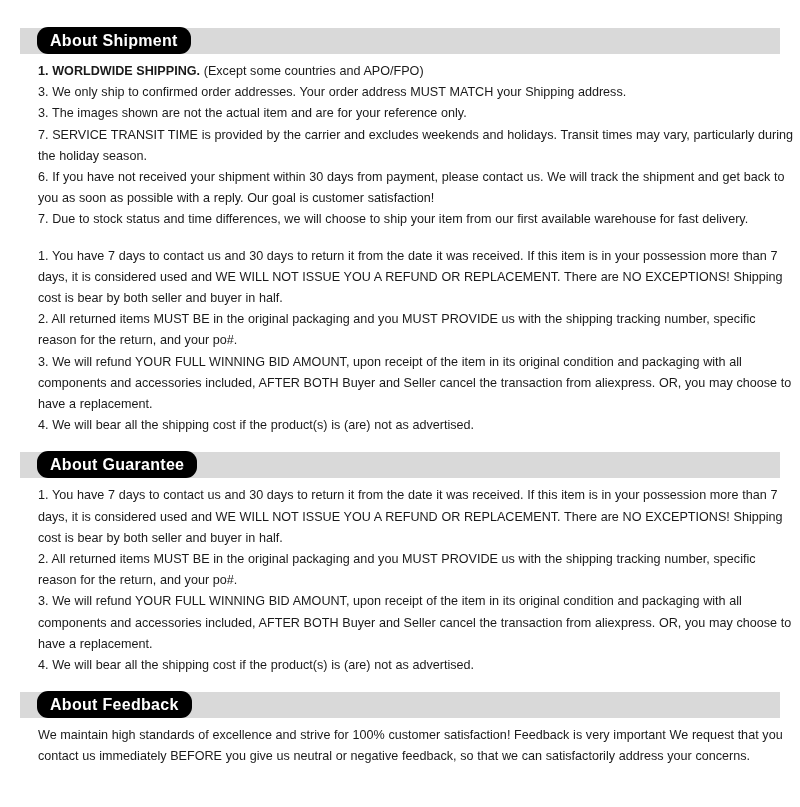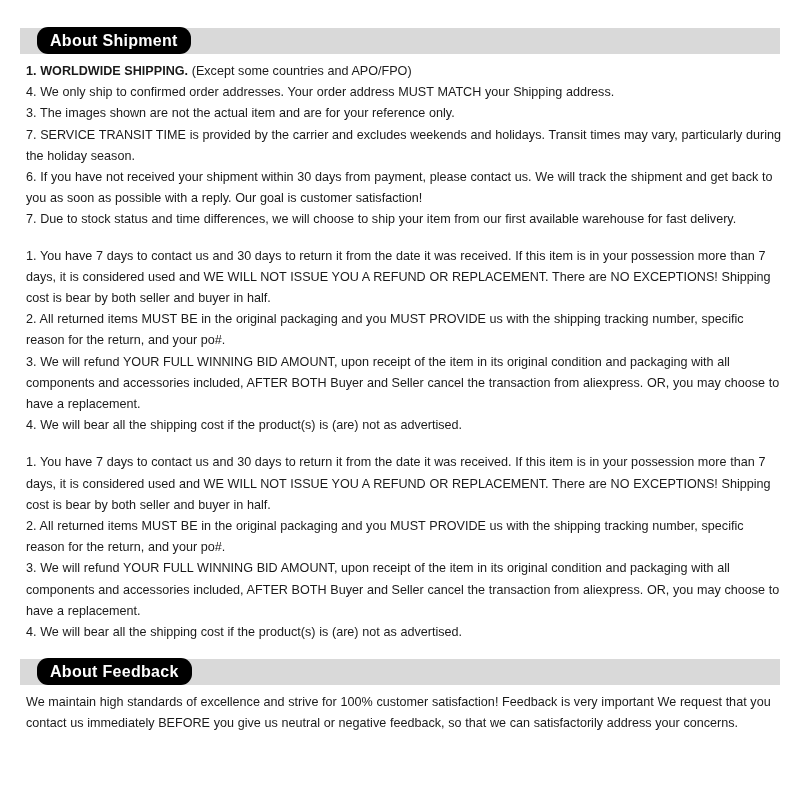--- a/index.html
+++ b/index.html
@@ -44,21 +44,21 @@
     font-size: 16px;
     font-weight: bold;
     line-height: 27px;
     padding: 0 13px 0 13px;
     white-space: nowrap;
     letter-spacing: 0.3px;
   }
 
   
   .body-block {
-    margin-left: 26px;
+    margin-left: 38px;
     width: 756px;
   }
 
   .para {
     font-size: 12.6px;
     line-height: 21.2px;
     color: #1a1a1a;
     text-align: left;
     word-spacing: 0.2px;
   }
@@ -79,21 +79,21 @@
 <body>
 
 <div class="page">
 
   <div class="section">
     <div class="section-header">
       <span class="tag">About Shipment</span>
     </div>
     <div class="body-block sec-shipment">
       <p class="para"><b>1. WORLDWIDE SHIPPING.</b><span> (Except some countries and APO/FPO)</span></p>
-      <p class="para">4. We only ship to confirmed order addresses. Your order address MUST MATCH your Shipping address.</p>
+      <p class="para">3. We only ship to confirmed order addresses. Your order address MUST MATCH your Shipping address.</p>
       <p class="para">3. The images shown are not the actual item and are for your reference only.</p>
       <p class="para">7. SERVICE TRANSIT TIME is provided by the carrier and excludes weekends and holidays. Transit times may vary, particularly during the holiday season.</p>
       <p class="para">6. If you have not received your shipment within 30 days from payment, please contact us. We will track the shipment and get back to you as soon as possible with a reply. Our goal is customer satisfaction!</p>
       <p class="para">7. Due to stock status and time differences, we will choose to ship your item from our first available warehouse for fast delivery.</p>
     </div>
   </div>
 
   <div class="spacer-sm"></div>
 
   <div class="section">
@@ -101,20 +101,23 @@
       <p class="para">1. You have 7 days to contact us and 30 days to return it from the date it was received. If this item is in your possession more than 7 days, it is considered used and WE WILL NOT ISSUE YOU A REFUND OR REPLACEMENT. There are NO EXCEPTIONS! Shipping cost is bear by both seller and buyer in half.</p>
       <p class="para">2. All returned items MUST BE in the original packaging and you MUST PROVIDE us with the shipping tracking number, specific reason for the return, and your po#.</p>
       <p class="para">3. We will refund YOUR FULL WINNING BID AMOUNT, upon receipt of the item in its original condition and packaging with all components and accessories included, AFTER BOTH Buyer and Seller cancel the transaction from aliexpress. OR, you may choose to have a replacement.</p>
       <p class="para">4.  We will bear all the shipping cost if the product(s) is (are) not as advertised.</p>
     </div>
   </div>
 
   <div class="spacer-md"></div>
 
   <div class="section">
+    <div class="section-header">
+      <span class="tag">About Guarantee</span>
+    </div>
     <div class="body-block sec-guarantee">
       <p class="para">1. You have 7 days to contact us and 30 days to return it from the date it was received. If this item is in your possession more than 7 days, it is considered used and WE WILL NOT ISSUE YOU A REFUND OR REPLACEMENT. There are NO EXCEPTIONS! Shipping cost is bear by both seller and buyer in half.</p>
       <p class="para">2. All returned items MUST BE in the original packaging and you MUST PROVIDE us with the shipping tracking number, specific reason for the return, and your po#.</p>
       <p class="para">3. We will refund YOUR FULL WINNING BID AMOUNT, upon receipt of the item in its original condition and packaging with all components and accessories included, AFTER BOTH Buyer and Seller cancel the transaction from aliexpress. OR, you may choose to have a replacement.</p>
       <p class="para">4.  We will bear all the shipping cost if the product(s) is (are) not as advertised.</p>
     </div>
   </div>
 
   <div class="spacer-lg"></div>
 

